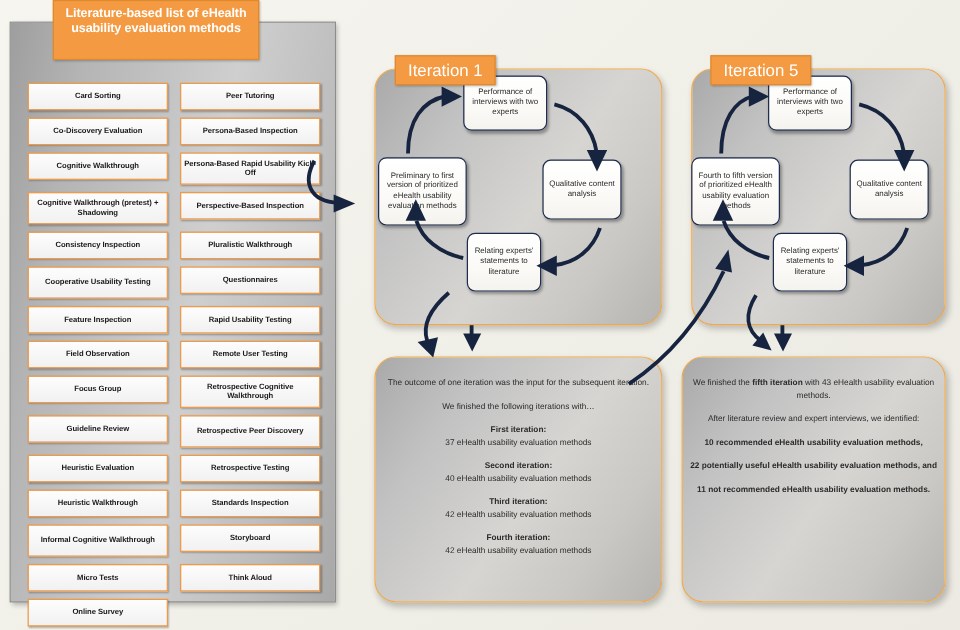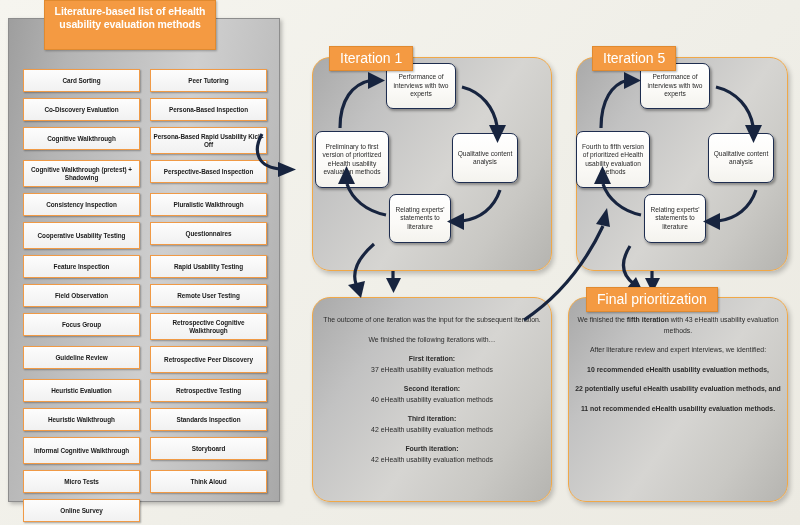--- a/index.html
+++ b/index.html
@@ -189,21 +189,20 @@
     <p>We finished the following iterations with…</p>
     <div>
         <p><b>First iteration:</b><br><span>37 eHealth usability evaluation methods</span></p>
         <p><b>Second iteration:</b><br><span>40 eHealth usability evaluation methods</span></p>
         <p><b>Third iteration:</b><br><span>42 eHealth usability evaluation methods</span></p>
         <p><b>Fourth iteration:</b><br><span>42 eHealth usability evaluation methods</span></p>
       </div>
   </div>
 
   <div class="stage" style="left:568px; top:297px; width:220px; height:205px;"></div>
-  <div class="stage-label" style="left:586px; top:287px;">Final prioritization</div>
 
   <div class="textblock" style="left:574px; top:315px; width:208px;">
     <p>
       <span>We finished the </span><b>fifth iteration</b><span> with 43 eHealth usability evaluation methods.</span>
     </p>
     <p>After literature review and expert interviews, we identified:</p>
     <div>
         <p style="font-weight: bold;">10 recommended eHealth usability evaluation methods,</p>
         <p style="font-weight: bold;">22 potentially useful eHealth usability evaluation methods, and</p>
         <p style="font-weight: bold;">11 not recommended eHealth usability evaluation methods.</p>

